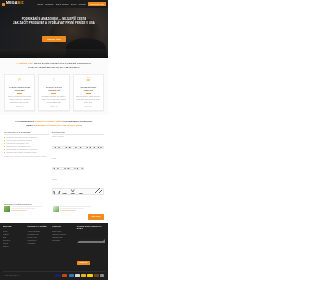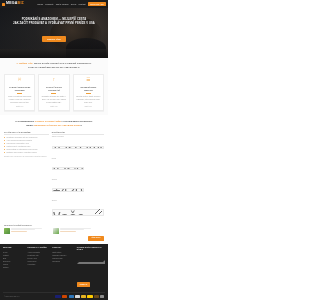--- a/index.html
+++ b/index.html
@@ -281,24 +281,20 @@
       <div class="col-title">NAPIŠTE NÁM</div>
       <div class="form-row">
         <span class="form-label">Jméno a příjmení</span>
         <input class="input" placeholder="Vaše jméno" style="">
       </div>
       <div class="form-row">
         <span class="form-label">E-mail</span>
         <input class="input sm" placeholder="vas@email.cz" style="">
       </div>
       <div class="form-row">
-        <span class="form-label">Telefon</span>
-        <input class="input sm" placeholder="+420" style="">
-      </div>
-      <div class="form-row">
         <span class="form-label">Zpráva</span>
         <textarea class="textarea" placeholder="Vaše zpráva" style=""></textarea>
       </div>
     </div>
   </div>
 
   <div class="prod-wrap">
     <div class="prod-head">NEJPRODÁVANĚJŠÍ PRODUKTY</div>
     <div class="prods">
       <div class="prod">

